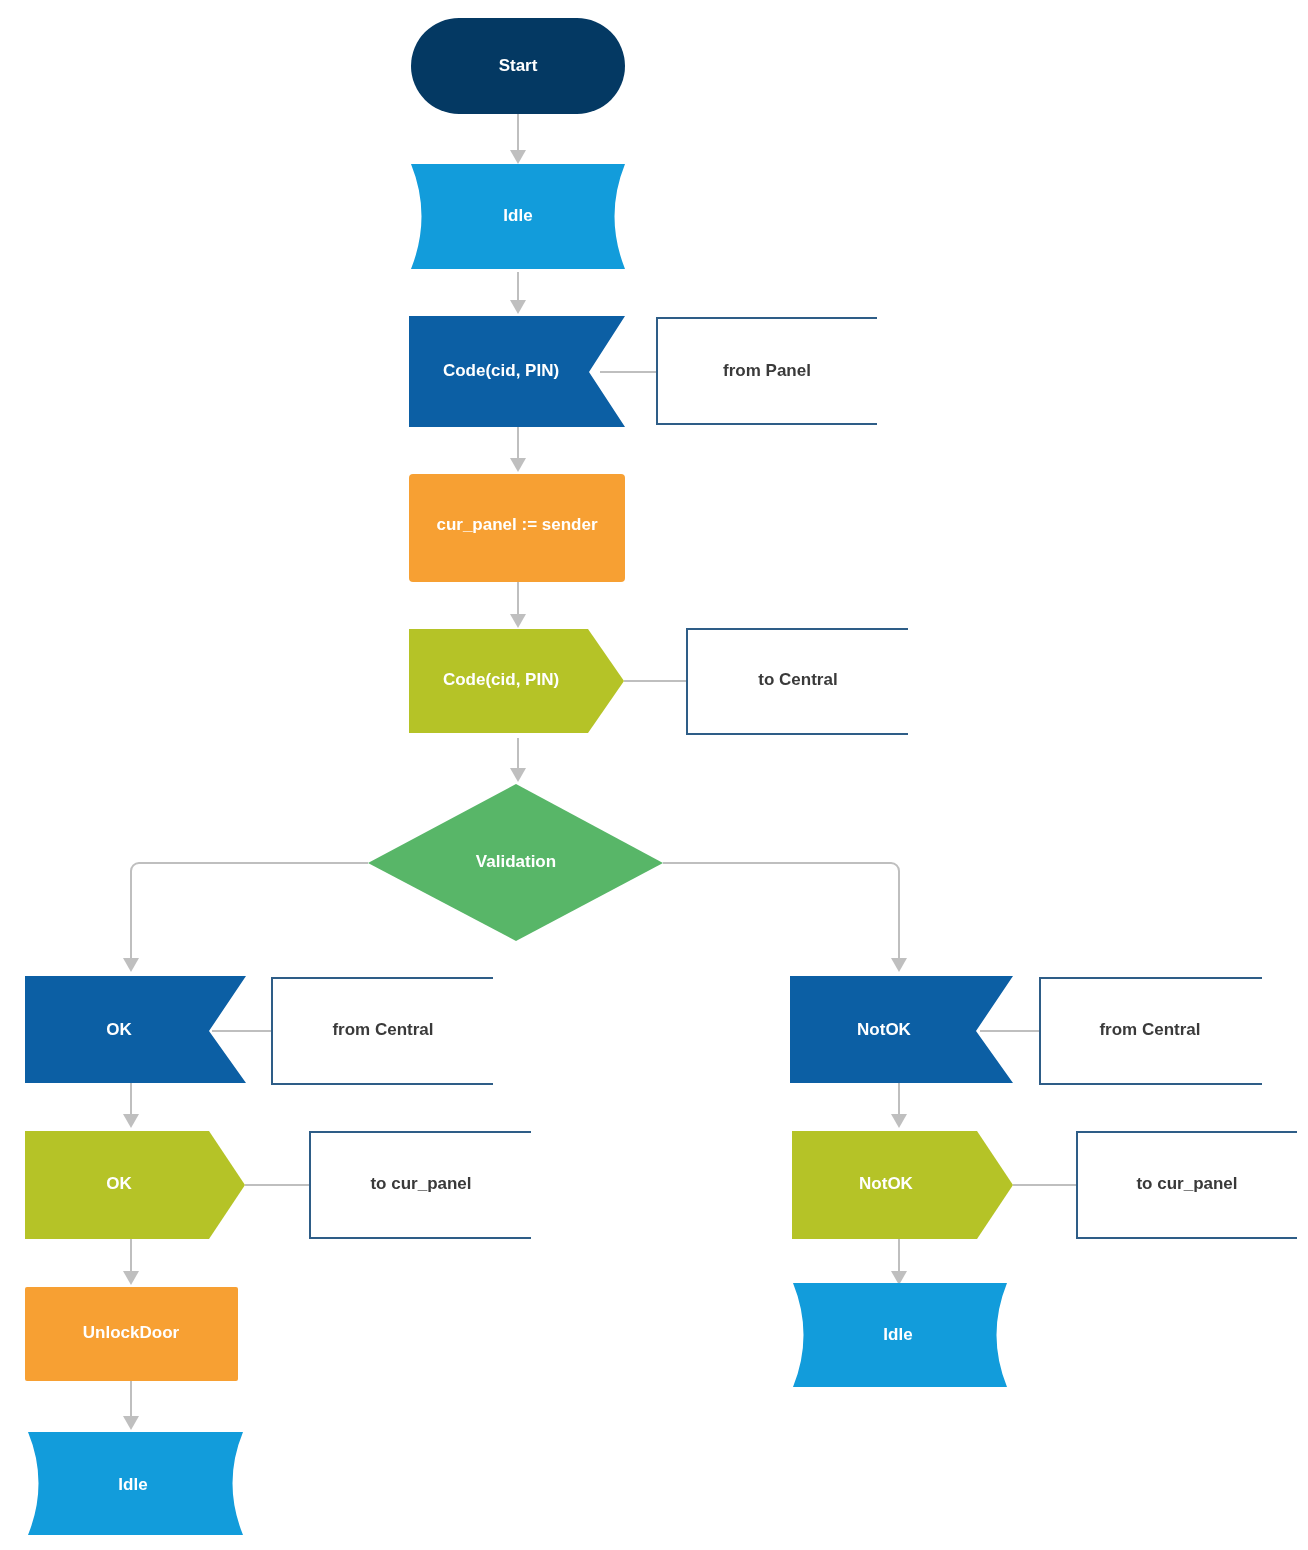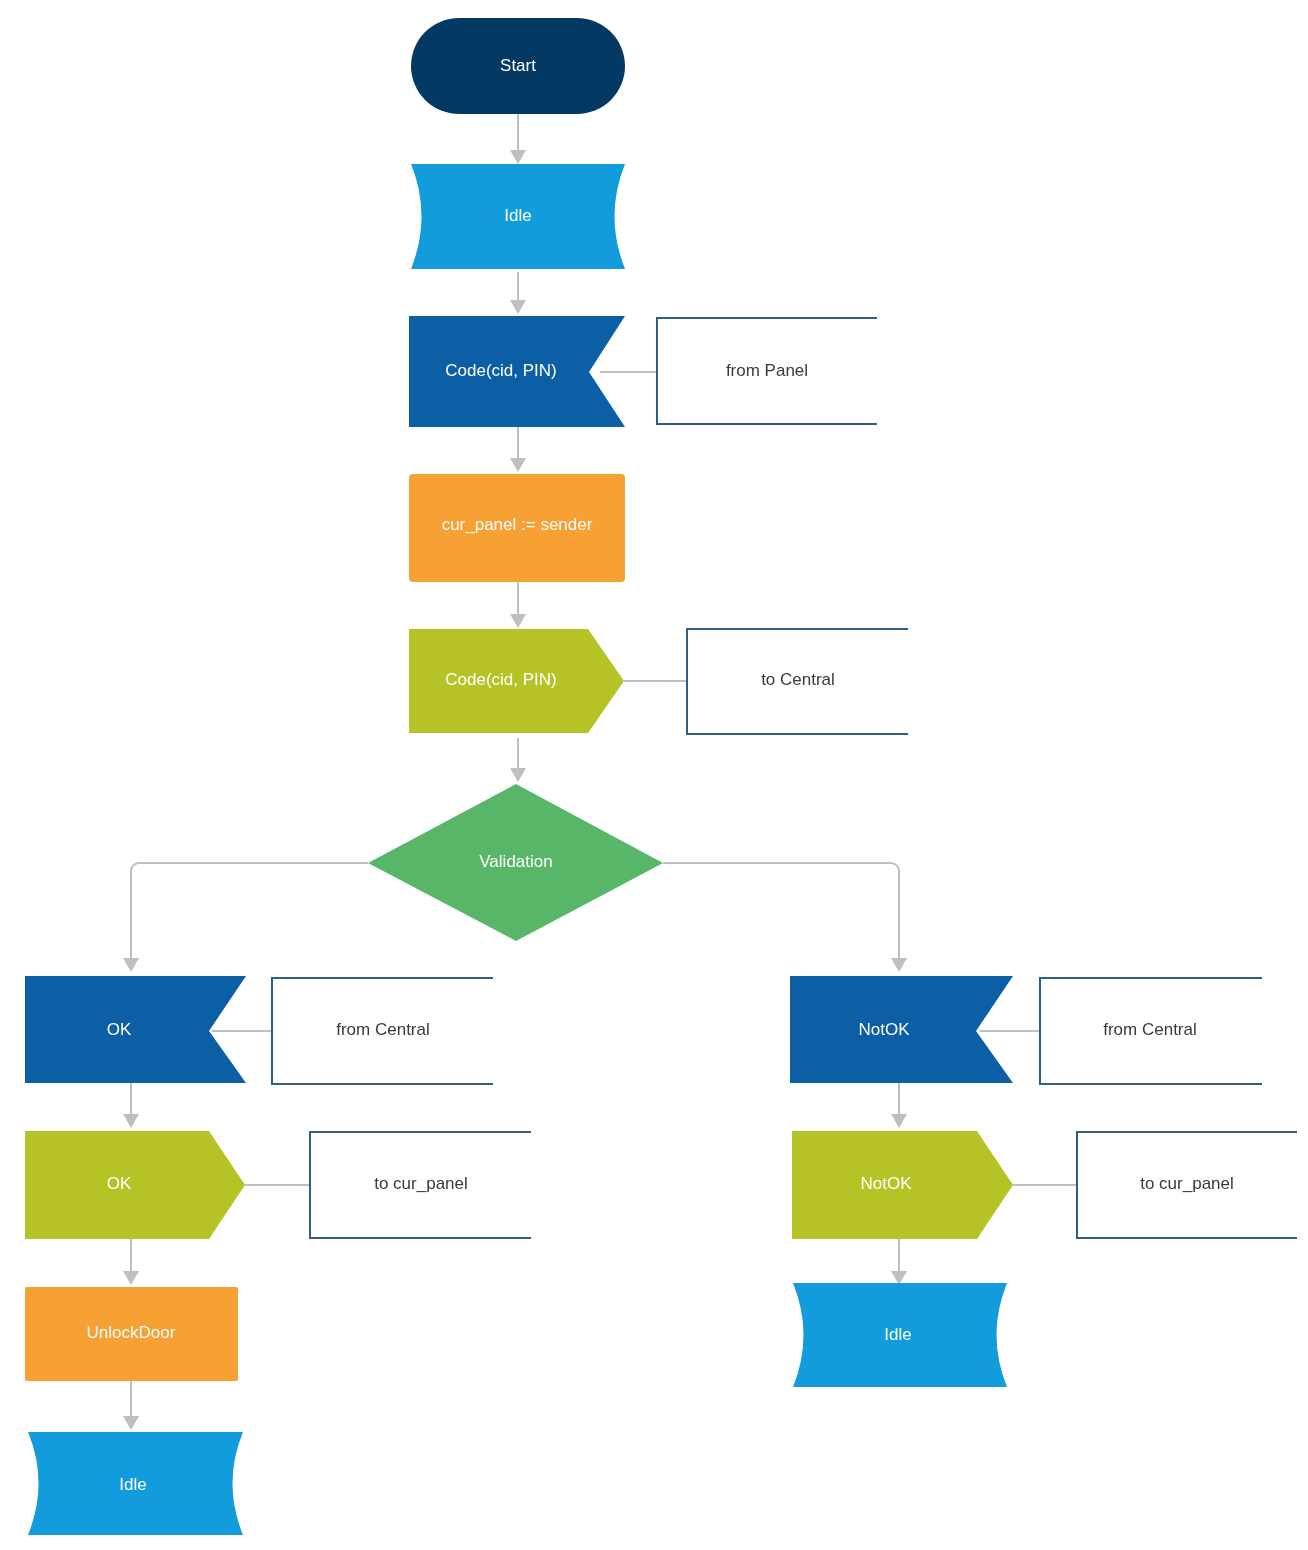--- a/index.html
+++ b/index.html
@@ -9,20 +9,21 @@
   }
   body {
     font-family: "Liberation Sans", sans-serif;
   }
   #diagram-root {
     position: relative;
     width: 1308px;
     height: 1550px;
     background: #ffffff;
     overflow: hidden;
+    font-weight: bold;
   }
   svg#flow {
     display: block;
     width: 1308px;
     height: 1550px;
   }
   .node-label {
     font-family: "Liberation Sans", sans-serif;
     font-size: 17px;
     fill: #ffffff;

